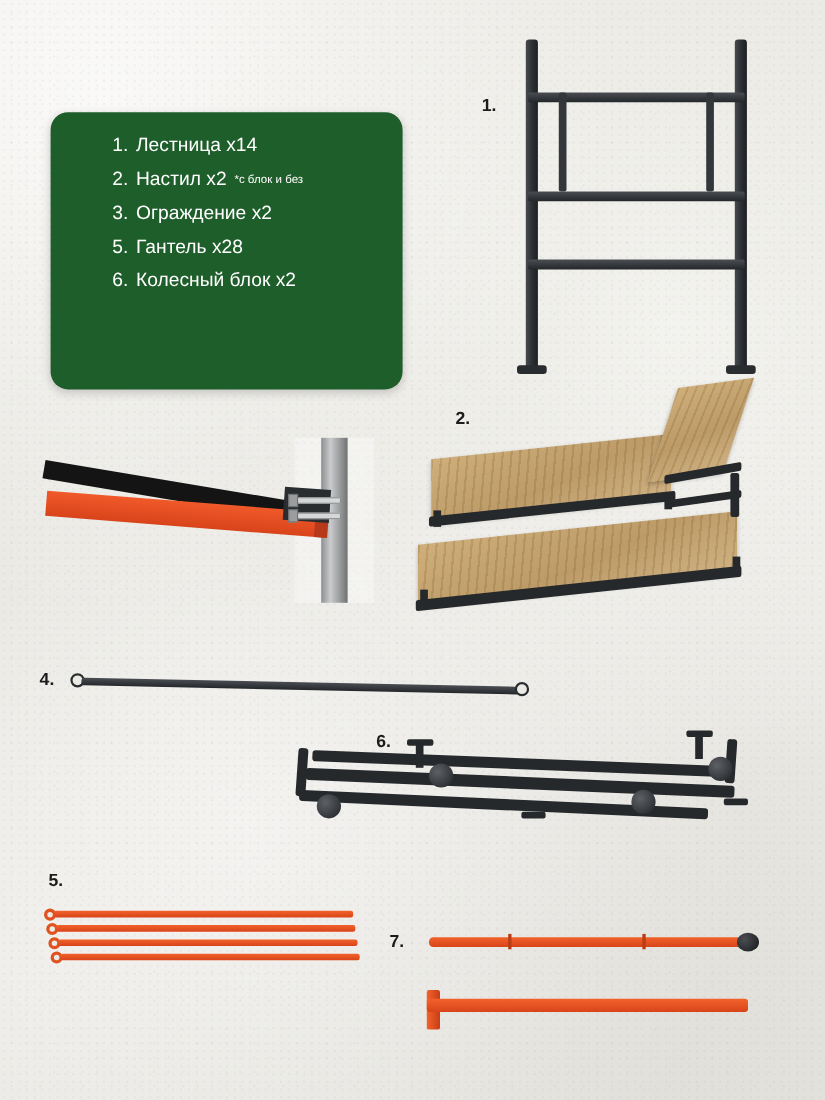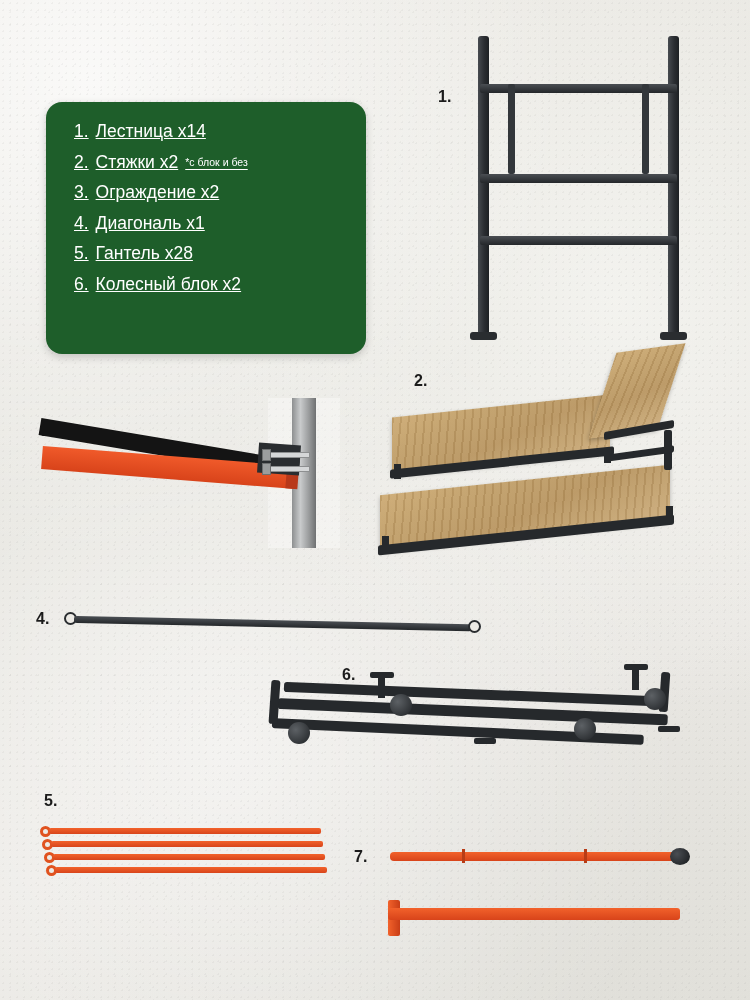--- a/index.html
+++ b/index.html
@@ -49,23 +49,22 @@
     padding:14px 0 0 0;
     box-sizing:border-box;
   }
   .card ol{
     list-style:none;margin:0;padding:0;
   }
   .card li{
     color:#ffffff;
     font-size:17.5px;
     line-height:30.5px;
-    padding-left:28px;
+    padding-left:56px;
     white-space:nowrap;
-    text-decoration:underline;
   }
   .card li .num{margin-right:7px;}
   .card li .note{
     font-size:10.5px;
     margin-left:7px;
     vertical-align:2px;
   }
 
   
   .lbl{
@@ -233,27 +232,24 @@
 <div class="page">
   <div class="grain"></div>
 
 
   <div class="card">
     <ol>
       <li>
         <span class="num">1.</span><span>Лестница х14</span>
       </li>
       <li>
-        <span class="num">2.</span><span>Стяжки х2</span><span class="note">*с блок и без</span>
+        <span class="num">2.</span><span>Настил х2</span><span class="note">*с блок и без</span>
       </li>
       <li>
         <span class="num">3.</span><span>Ограждение х2</span>
-      </li>
-      <li>
-        <span class="num">4.</span><span>Диагональ х1</span>
       </li>
       <li>
         <span class="num">5.</span><span>Гантель х28</span>
       </li>
       <li>
         <span class="num">6.</span><span>Колесный блок х2</span>
       </li>
     </ol>
   </div>
 

